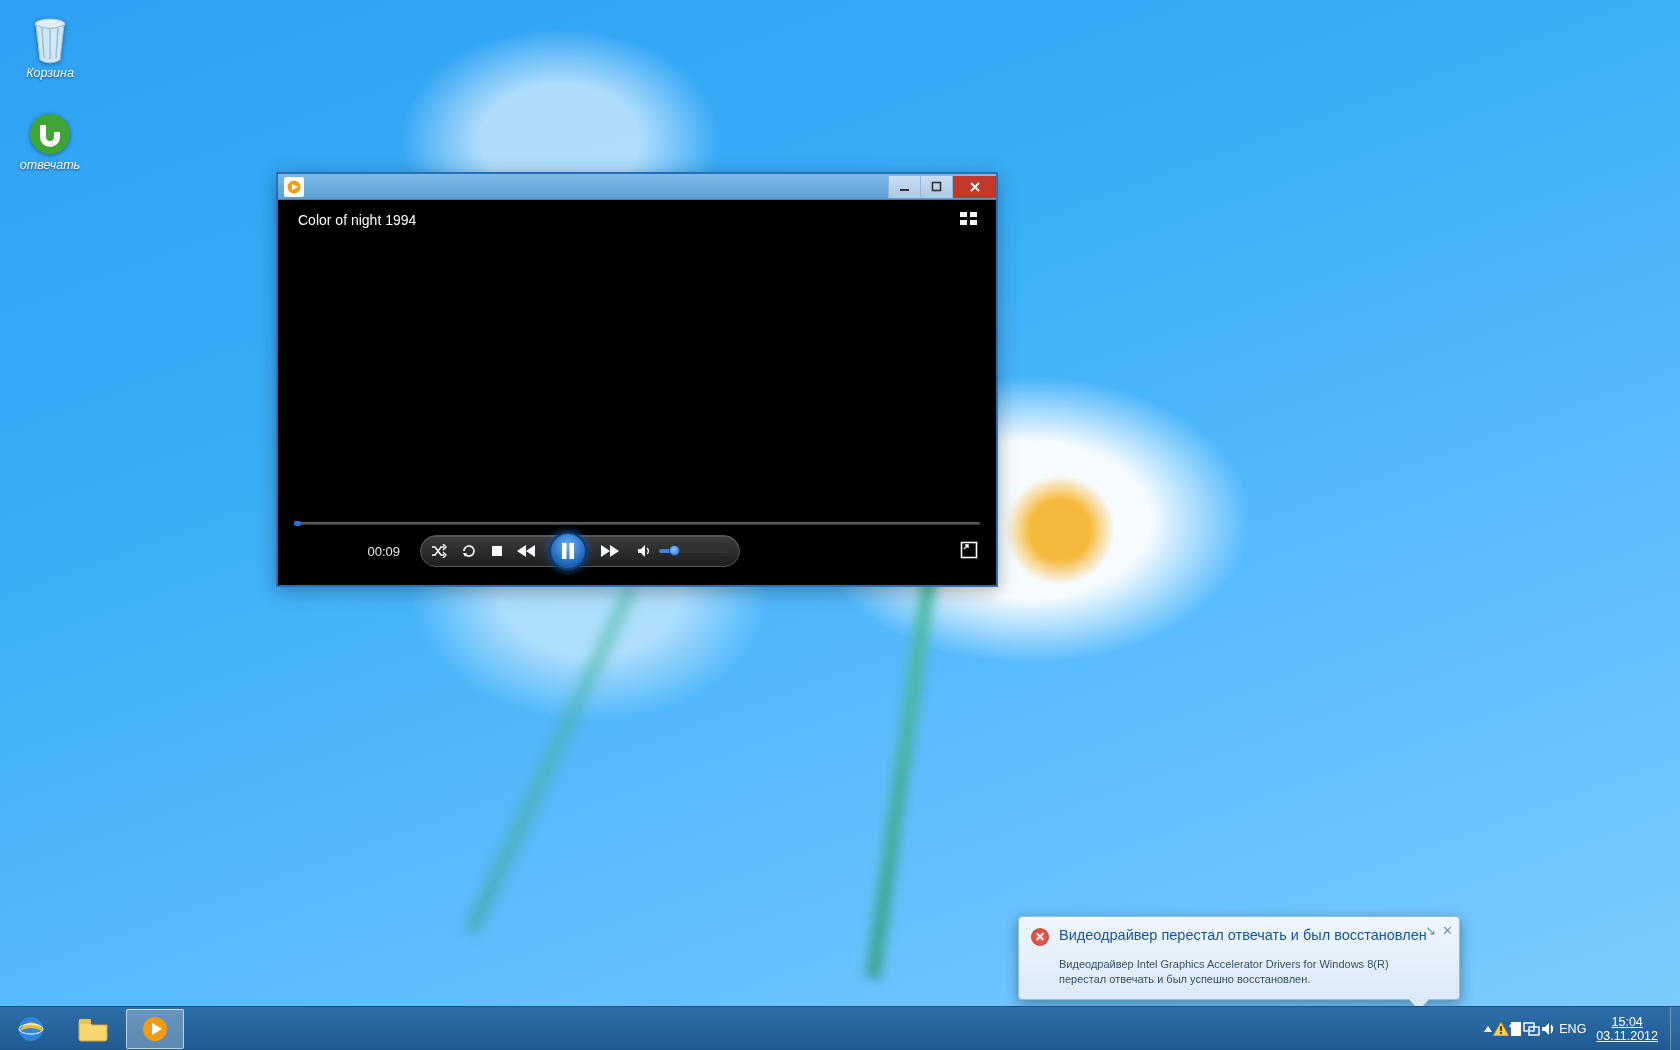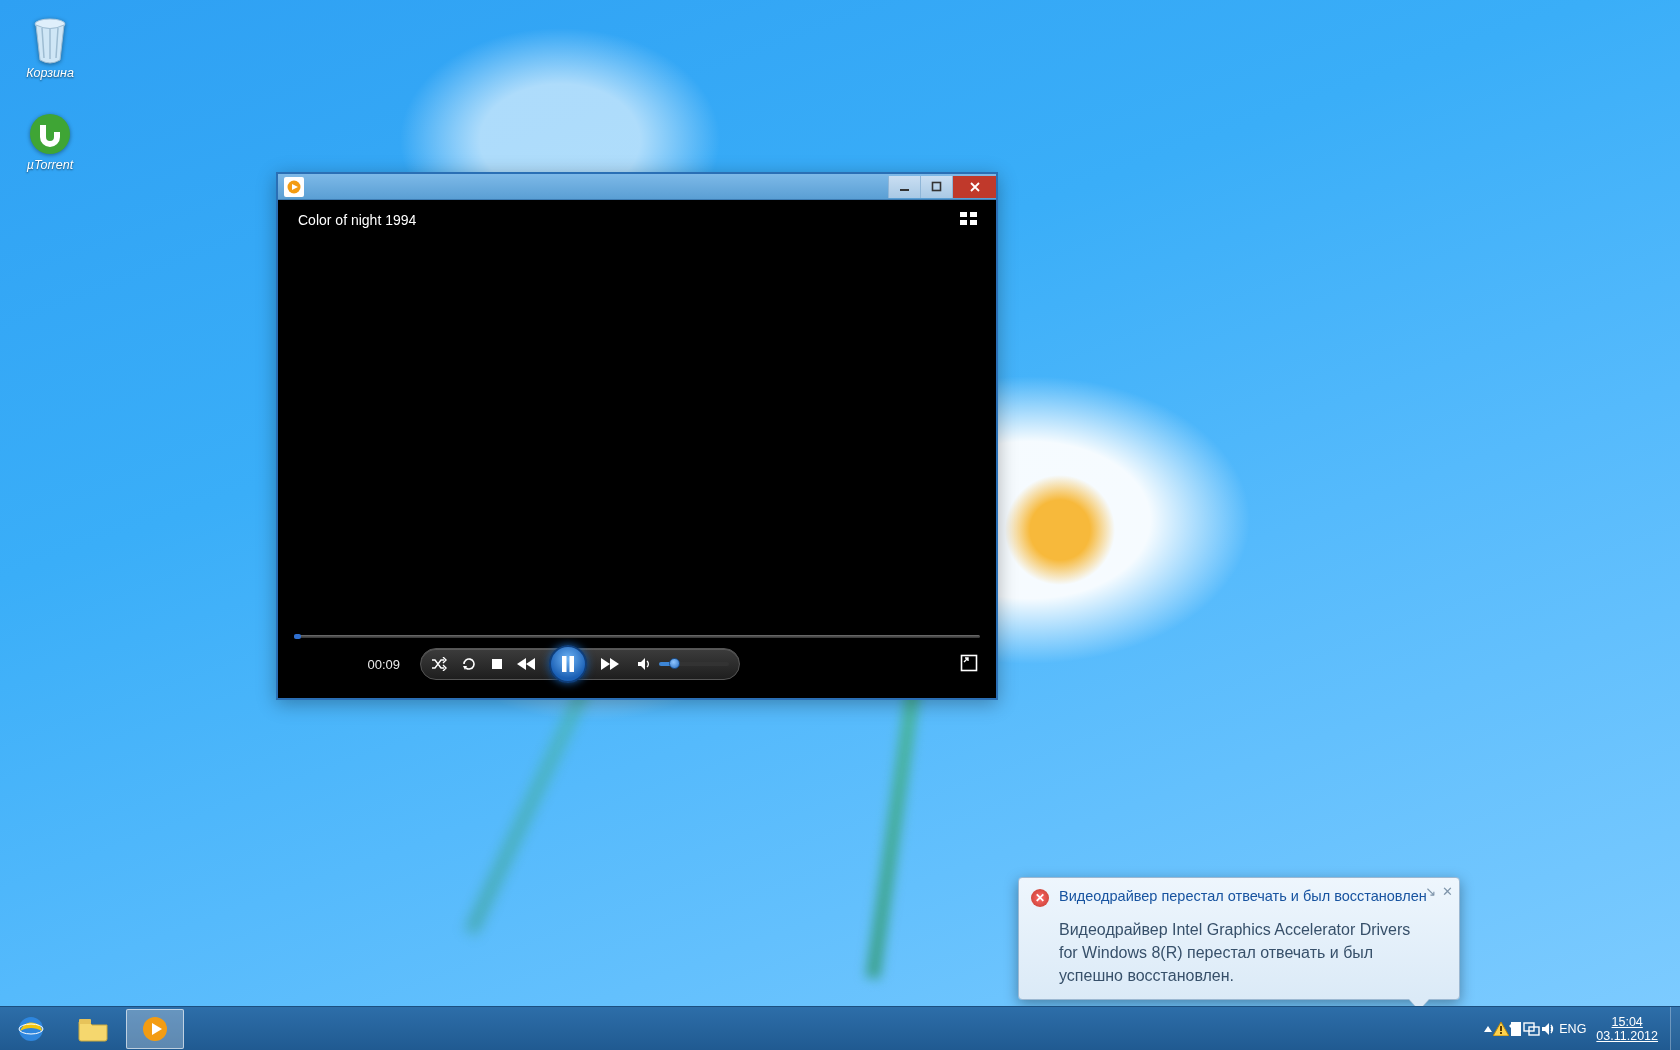--- a/index.html
+++ b/index.html
@@ -26,21 +26,21 @@
   .dicon { width:84px; text-align:center; color:#fff; font-size:12.5px;
     text-shadow: 0 1px 2px rgba(0,0,0,0.6); margin-bottom:16px; cursor:pointer;
     padding:4px 0; border-radius:2px; }
   .dicon .icon-wrap { height:52px; display:flex; align-items:flex-end; justify-content:center; margin-bottom:2px;}
   .dicon .lbl { line-height:14px; white-space:pre-line; }
 
   
   .trash-icon svg, .utorrent-icon svg, .faststone-icon svg { filter: drop-shadow(0 1px 2px rgba(0,0,0,0.4)); }
 
   
-  .window { position:absolute; left:276px; top:172px; width:722px; height:528px;
+  .window { position:absolute; left:276px; top:172px; width:722px; height:415px;
     background:#000; border:2px solid #2a6fb5; box-shadow: 0 4px 18px rgba(0,0,0,0.3); }
   .titlebar { height:26px; background: linear-gradient(#7db9e8,#5a9fd4);
     display:flex; align-items:center; border-bottom:1px solid #3f7db3;}
   .titlebar .appicon { width:20px; height:20px; margin:0 6px; display:flex; align-items:center; justify-content:center;
     background:#fff; border-radius:2px; }
   .titlebar .appicon svg { display:block; }
   .titlebar .spacer { flex:1; }
   .winbtn { height:22px; width:32px; display:flex; align-items:center; justify-content:center; color:#333; cursor:pointer; }
   .winbtn.min, .winbtn.max { background: linear-gradient(#c9def2,#a9c9e5); border-left:1px solid #8fb6d8;}
   .winbtn.close { width:44px; background:#c0392b; color:#fff; font-weight:bold; border-left:1px solid #8fb6d8;}
@@ -76,21 +76,21 @@
     background: radial-gradient(circle at 40% 35%, #8ec5ff,#2b6fc2); border-radius:50%; border:1px solid #184d8c;}
   .fullscreen-btn { margin-left:auto; cursor:pointer; color:#fff; }
 
   
   .balloon { position:absolute; right:220px; bottom:50px; width:442px;
     background: linear-gradient(#eef6fd,#dbeaf7); border:1px solid #9cb8d2; border-radius:4px;
     box-shadow:0 4px 14px rgba(0,0,0,0.35); padding:10px 28px 12px 40px; }
   .balloon .berr { position:absolute; left:12px; top:11px; width:18px; height:18px; border-radius:50%;
     background: radial-gradient(#ff6b6b,#c0392b); display:flex; align-items:center; justify-content:center; color:#fff; font-weight:bold; font-size:12px;}
   .balloon h4 { color:#1753a0; font-size:14.5px; font-weight:400; margin-bottom:14px; }
-  .balloon p { color:#37506a; font-size:16px; line-height:23px; }
+  .balloon p { color:#37506a; font-size:11px; line-height:15px; }
   .balloon .bctrls { position:absolute; top:6px; right:6px; display:flex; gap:6px; color:#7e94aa;}
   .balloon .bctrls span { cursor:pointer; font-size:13px; }
   .balloon .tip { position:absolute; right:30px; bottom:-11px; width:0;height:0;
     border-left:10px solid transparent; border-right:10px solid transparent; border-top:11px solid #dbeaf7;
     filter: drop-shadow(0 1px 0 #9cb8d2);}
 
   
   .taskbar { position:absolute; left:0; right:0; bottom:0; height:44px;
     background: linear-gradient(#2d6ea9,#205a91); border-top:1px solid #1b4f80;
     display:flex; align-items:center; color:#fff; }
@@ -125,21 +125,21 @@
     <div class="lbl">Корзина</div>
   </div>
 
   <div class="dicon">
     <div class="icon-wrap utorrent-icon">
       <svg width="44" height="44" viewBox="0 0 44 44">
         <circle cx="22" cy="22" r="20" fill="#3fa535"></circle>
         <path d="M12 13 v12 a10 10 0 0 0 20 0 v-5 h-6 v5 a4 4 0 0 1 -8 0 v-12 z" fill="#fff"></path>
       </svg>
     </div>
-    <div class="lbl">µTorrent</div>
+    <div class="lbl">отвечать</div>
   </div>
 
 </div>
 
 <div class="window">
   <div class="titlebar">
     <div class="appicon">
       <svg width="14" height="14" viewBox="0 0 14 14">
           <circle cx="7" cy="7" r="6.5" fill="#f39c12"></circle>
           <polygon points="5,4 11,7 5,10" fill="#fff"></polygon>

